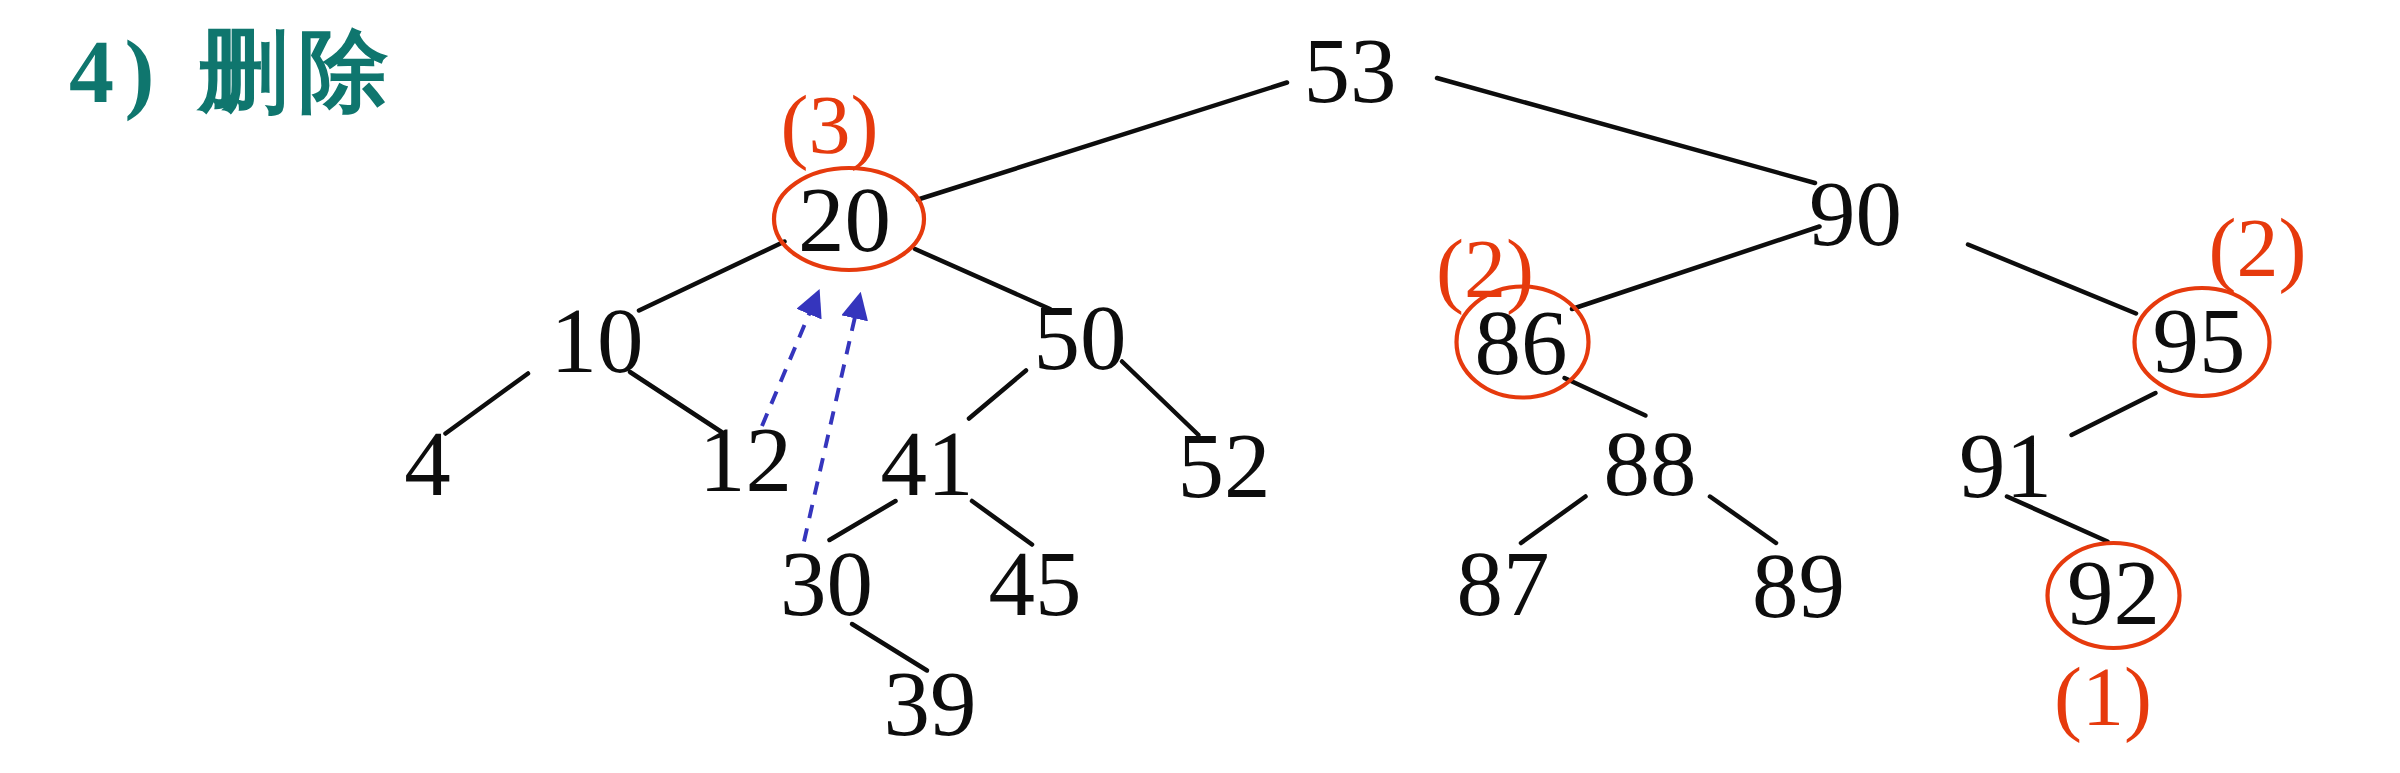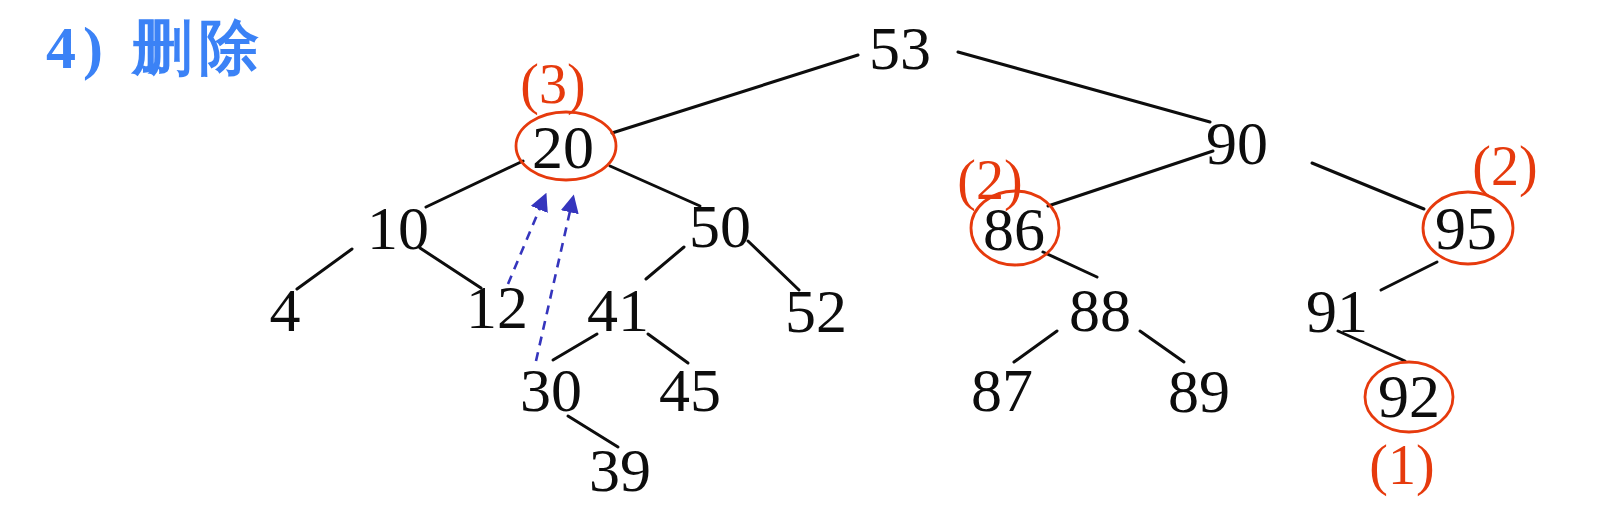--- a/index.html
+++ b/index.html
@@ -38,21 +38,21 @@
   }
   svg.tree text.note {
     font-family: "Liberation Serif", "DejaVu Serif", serif;
     font-size: 56px;
   }
 </style>
 </head>
 <body>
 
 <div class="stage">
-  <div class="slide-title" style="color: #3b82f6;">4) 删除</div>
+  <div class="slide-title" style="color: #0f766e;">4) 删除</div>
   <svg id="tree-svg" class="tree" xmlns="http://www.w3.org/2000/svg" viewBox="0 0 1600 515">
       <defs>
         <marker id="ah" viewBox="0 0 10 10" refX="8" refY="5" markerWidth="7" markerHeight="7" orient="auto">
           <path d="M0,0 L10,5 L0,10 z" fill="#3535bd"></path>
         </marker>
       </defs>
       <line x1="858" y1="55" x2="612" y2="133" stroke="#0d0d0d" stroke-width="3" stroke-linecap="round"></line>
       <line x1="958" y1="52" x2="1210" y2="122" stroke="#0d0d0d" stroke-width="3" stroke-linecap="round"></line>
       <line x1="523" y1="161" x2="426" y2="207" stroke="#0d0d0d" stroke-width="3" stroke-linecap="round"></line>
       <line x1="610" y1="166" x2="700" y2="206" stroke="#0d0d0d" stroke-width="3" stroke-linecap="round"></line>

